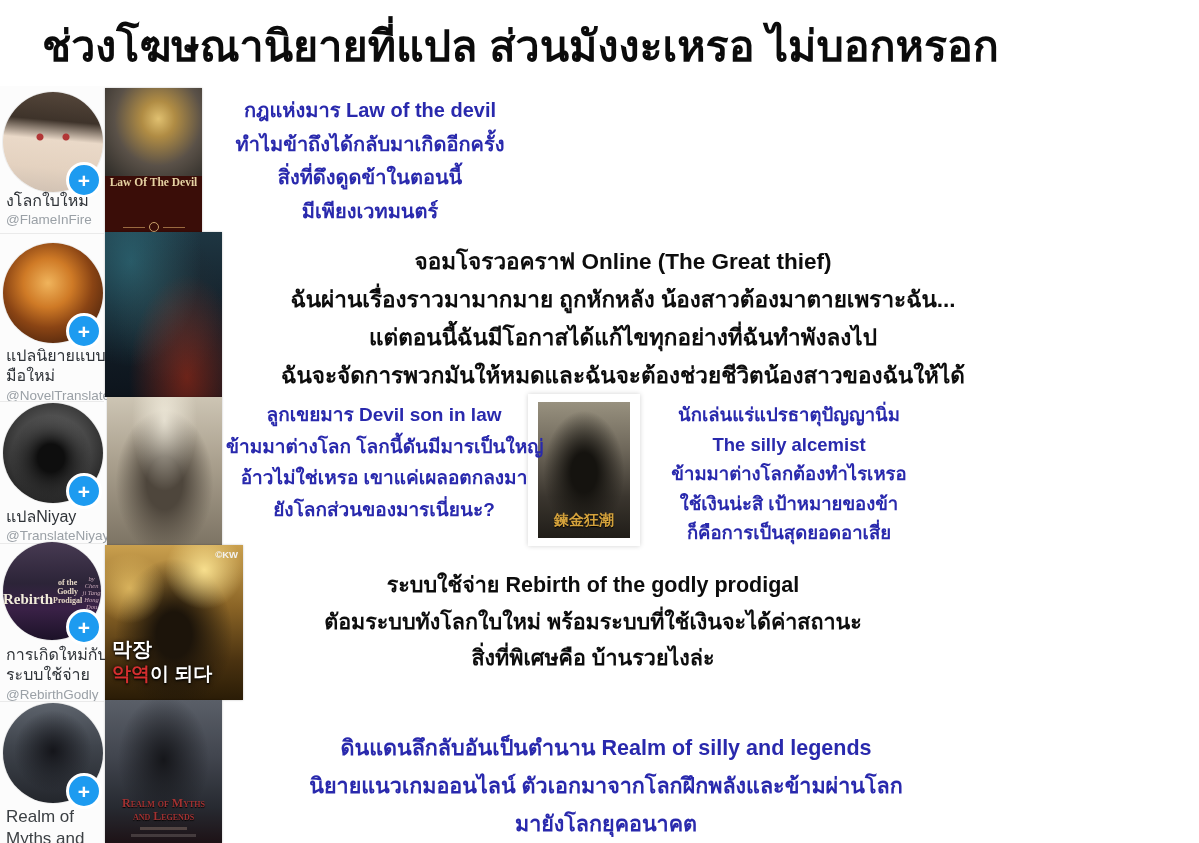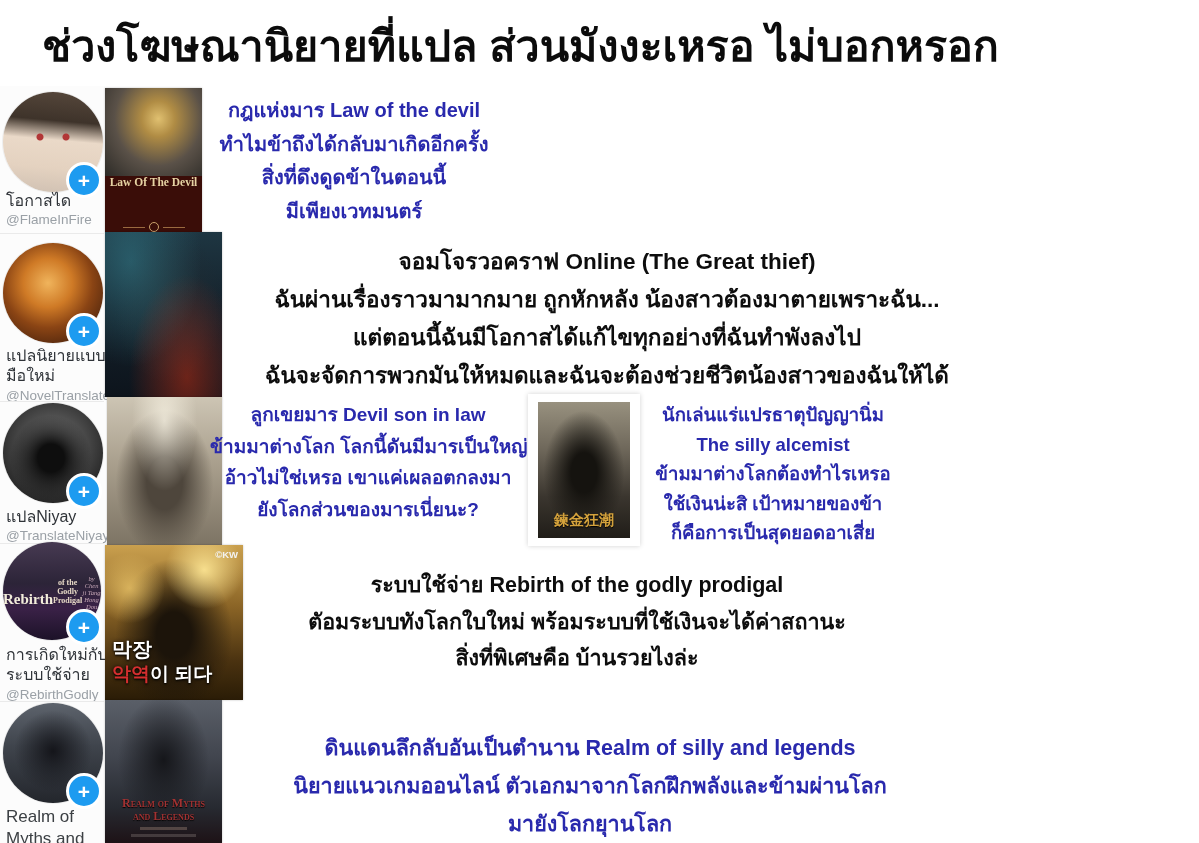--- a/index.html
+++ b/index.html
@@ -66,21 +66,21 @@
   .cv5-l2{font-size:19px;}
   .cv5-red{color:#d42f2f;}
   .cv6{background:
       radial-gradient(ellipse at 50% 42%, #15161a 0%, rgba(0,0,0,0) 55%),
       linear-gradient(180deg,#5a5f68 0%,#41454e 40%,#272a31 75%,#1d1216 100%);}
   .cv6-caption{position:absolute;left:0;right:0;bottom:20px;text-align:center;
       font-family:"Liberation Serif","DejaVu Serif",serif;font-variant:small-caps;font-weight:700;
       font-size:12px;line-height:13px;color:#a23232;text-shadow:0 1px 1px #000;}
   .cv6-micro1{position:absolute;left:30%;right:30%;bottom:13px;height:3px;background:rgba(200,170,150,.30);}
   .cv6-micro2{position:absolute;left:22%;right:22%;bottom:6px;height:3px;background:rgba(200,190,180,.22);}
-  .ad{text-align:center;font-weight:700;}
+  .ad{text-align:center;font-weight:700;margin-left:16px;}
   .ad div{white-space:nowrap;}
   .blue{color:#2929ad;}
   .black{color:#0d0d0d;}
   .ad1{left:210px;top:94px;width:288px;font-size:20px;line-height:33.5px;}
   .ad2{left:252px;top:243px;width:710px;font-size:22.5px;line-height:38px;}
   .ad3{left:210px;top:399px;width:316px;font-size:19px;line-height:31.5px;}
   .ad4{left:640px;top:400px;width:266px;font-size:18.5px;line-height:29.5px;}
   .ad5{left:252px;top:567px;width:650px;font-size:21.5px;line-height:36.5px;}
   .ad6{left:245px;top:729px;width:690px;font-size:21.5px;line-height:38px;}
 </style>
@@ -90,21 +90,21 @@
 <div class="canvas">
 
   <div class="abs page-title">ช่วงโฆษณานิยายที่แปล ส่วนมังงะเหรอ ไม่บอกหรอก</div>
 
   <div class="abs sidebar-bg"></div>
 
   <div class="abs avatar av1" style="top:92px"></div>
   <div class="abs follow" style="left:66px;top:162px">
     <span>+</span>
     </div>
-  <div class="abs pname" style="left:6px;top:191px;width:100px">โอกาสได</div>
+  <div class="abs pname" style="left:6px;top:191px;width:100px">งโลกใบใหม</div>
   <div class="abs phandle" style="left:6px;top:212px;width:100px">@FlameInFire</div>
   <div class="abs sep" style="top:233px"></div>
 
   <div class="abs avatar av2" style="top:243px"></div>
   <div class="abs follow" style="left:66px;top:313px">
     <span>+</span>
     </div>
   <div class="abs pname" style="left:6px;top:346px;width:100px">แปลนิยายแบบมือใหม่</div>
   <div class="abs phandle" style="left:6px;top:388px;width:100px">@NovelTranslate</div>
   <div class="abs sep" style="top:401px"></div>
@@ -202,16 +202,16 @@
       <div>ก็คือการเป็นสุดยอดอาเสี่ย</div>
     </div>
   <div class="abs ad black ad5">
       <div>ระบบใช้จ่าย Rebirth of the godly prodigal</div>
       <div>ตัอมระบบทังโลกใบใหม่ พร้อมระบบที่ใช้เงินจะได้ค่าสถานะ</div>
       <div>สิ่งที่พิเศษคือ บ้านรวยไงล่ะ</div>
     </div>
   <div class="abs ad blue ad6">
       <div>ดินแดนลึกลับอันเป็นตำนาน Realm of silly and legends</div>
       <div>นิยายแนวเกมออนไลน์ ตัวเอกมาจากโลกฝึกพลังและข้ามผ่านโลก</div>
-      <div>มายังโลกยุานโลก</div>
+      <div>มายังโลกยุคอนาคต</div>
     </div>
 
 </div>
 
 </body></html>

